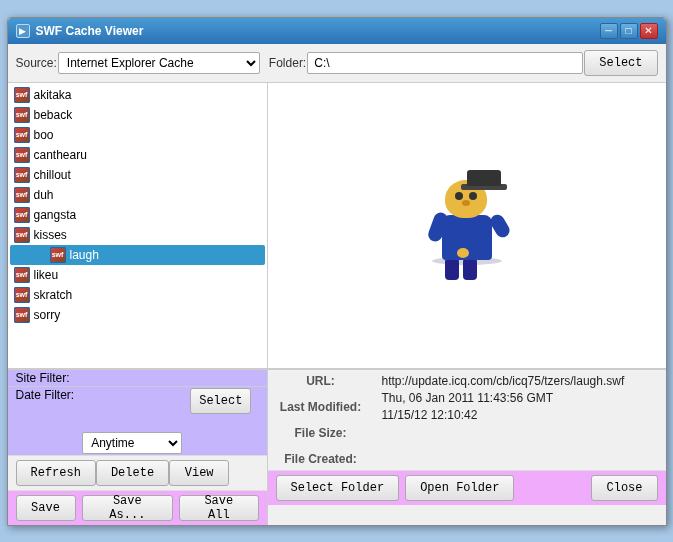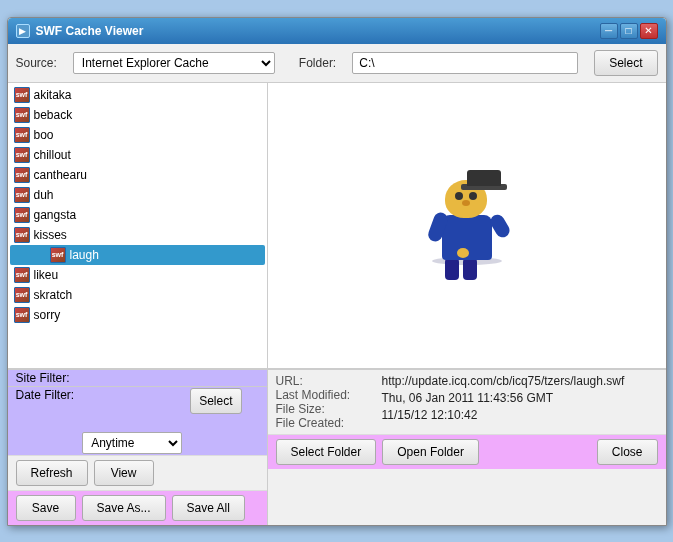--- a/index.html
+++ b/index.html
@@ -34,21 +34,21 @@
       border: 1px solid #2a65a0; border-radius: 2px; cursor: pointer; font-size: 10px; color: white;
     }
     .title-btn.close { background: linear-gradient(to bottom, #e06060, #c03030); border-color: #a02020; }
     
     .toolbar {
       padding: 6px 8px;
       background: #f0f0f0;
       border-bottom: 1px solid #ccc;
       display: flex;
       align-items: center;
-      gap: 16px;
+      gap: 1px;
     }
     .toolbar label { color: #333; white-space: nowrap; }
     .source-select {
       border: 1px solid #aaa;
       background: white;
       padding: 2px 4px;
       border-radius: 2px;
       height: 22px;
       width: 202px;
     }
@@ -233,21 +233,21 @@
       border-radius: 50%;
     }
     
     .bottom-info {
       background: #f0f0f0;
       border-top: 1px solid #ccc;
       padding: 4px 8px;
       display: flex;
       gap: 16px;
     }
-    .info-labels { display: flex; flex-direction: column; gap: 0; text-align: left; color: #555; font-weight: normal; width: 90px; }
+    .info-labels { display: flex; flex-direction: column; gap: 12px; text-align: center; color: #555; font-weight: bold; width: 90px; }
     .info-values { display: flex; flex-direction: column; gap: 3px; color: #222; }
     
     .filters-row {
       padding: 1px 8px;
       background: #c4b5fd;
       border-top: 1px solid #ccc;
       display: flex;
       align-items: flex-start;
       gap: 8px;
     }
@@ -260,40 +260,39 @@
     }
     .filter-select-wide { width: 140px; }
     .filter-select-medium { width: 100px; margin-top: 44px; }
     
     .buttons-row1 {
       padding: 4px 8px;
       background: #f0f0f0;
       border-top: 1px solid #ddd;
       display: flex;
       align-items: center;
-      gap: 6px;
     }
     .buttons-row2 {
       padding: 4px 8px;
       background: #f0abfc;
       border-top: 1px solid #ddd;
       display: flex;
       align-items: center;
       gap: 6px;
     }
     
     .btn {
       border: 1px solid #aaa;
       background: linear-gradient(to bottom, #f8f8f8, #e0e0e0);
       padding: 3px 14px;
       border-radius: 3px;
       cursor: pointer;
       height: 26px;
       min-width: 60px;
-      display: flex; align-items: center; justify-content: center;
+      display: flex; align-items: center; justify-content: center; font-family: Liberation Mono, monospace;
     }
     .btn-spacer { flex: 1; }
     
     .bottom-controls-area {
       display: flex;
       border-top: 1px solid #ccc;
     }
     .left-controls { width: 260px; border-right: 1px solid #ccc; }
     .right-info { flex: 1; }
     
@@ -336,25 +335,25 @@
       <div class="file-item">
         <div class="file-icon swf-icon">swf</div>
         <span>beback</span>
       </div>
       <div class="file-item">
         <div class="file-icon swf-icon">swf</div>
         <span>boo</span>
       </div>
       <div class="file-item">
         <div class="file-icon swf-icon">swf</div>
+        <span>canthearu</span>
+      </div>
+      <div class="file-item">
+        <div class="file-icon swf-icon">swf</div>
         <span>chillout</span>
-      </div>
-      <div class="file-item">
-        <div class="file-icon swf-icon">swf</div>
-        <span>canthearu</span>
       </div>
       <div class="file-item">
         <div class="file-icon swf-icon">swf</div>
         <span>duh</span>
       </div>
       <div class="file-item">
         <div class="file-icon swf-icon">swf</div>
         <span>gangsta</span>
       </div>
       <div class="file-item">
@@ -409,20 +408,21 @@
       <div class="filters-row">
         <label>Date Filter:</label>
         <select class="filter-select filter-select-medium">
           <option>Anytime</option>
         </select>
         <button class="btn" style="min-width:48px;padding:2px 8px;">Select</button>
       </div>
 
       <div class="buttons-row1">
         <button class="btn">Refresh</button>
+        <button class="btn">Delete</button>
         <button class="btn">View</button>
       </div>
 
       <div class="buttons-row2">
         <button class="btn">Save</button>
         <button class="btn">Save As...</button>
         <button class="btn">Save All</button>
       </div>
     </div>
 

